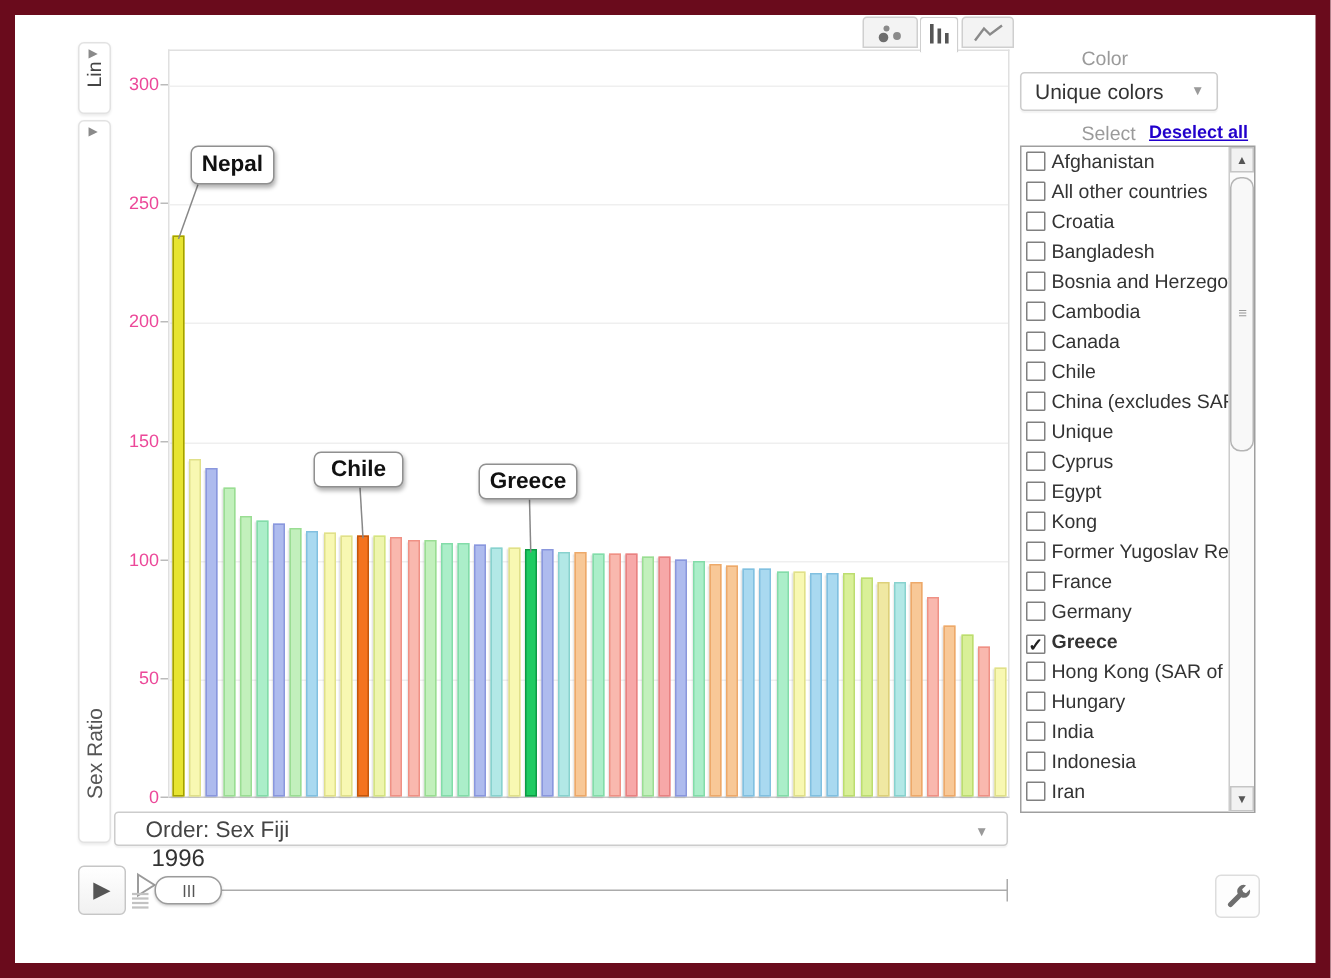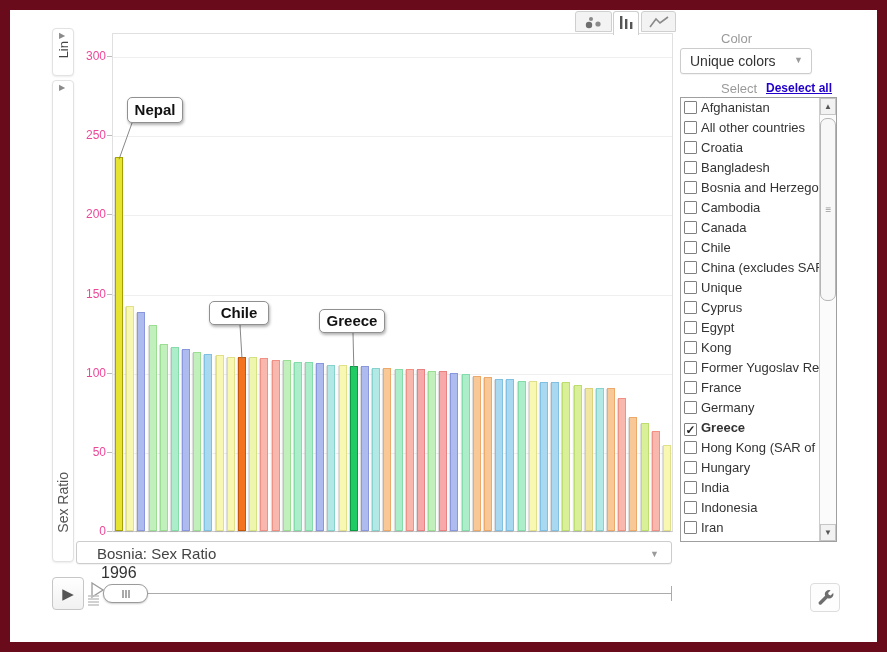--- a/index.html
+++ b/index.html
@@ -241,21 +241,21 @@
     <div class="sbar">
       <div class="sbtn" style="top:0;"><span>▲</span></div>
       <div class="sthumb" style="top:20px; height:183px;">
         <span class="sgrip">≡</span>
       </div>
       <div class="sbtn" style="bottom:0;"><span>▼</span></div>
     </div>
   </div>
 
   <div class="dropdown order-dd">
-    <span class="dd-text">Bosnia: Sex Ratio</span>
+    <span class="dd-text">Order: Sex Fiji</span>
     <span class="dd-arrow">▼</span>
   </div>
 
   <div class="play-btn">
     <span>▶</span>
   </div>
   <div class="speed">
     <svg width="20" height="30" viewBox="0 0 20 30">
       <polygon points="6,3 17,10 6,17" fill="#fff" stroke="#9a9a9a" stroke-width="1.3"></polygon>
       <line x1="2" y1="16" x2="13" y2="16" stroke="#c2c2c2" stroke-width="1.5"></line>

